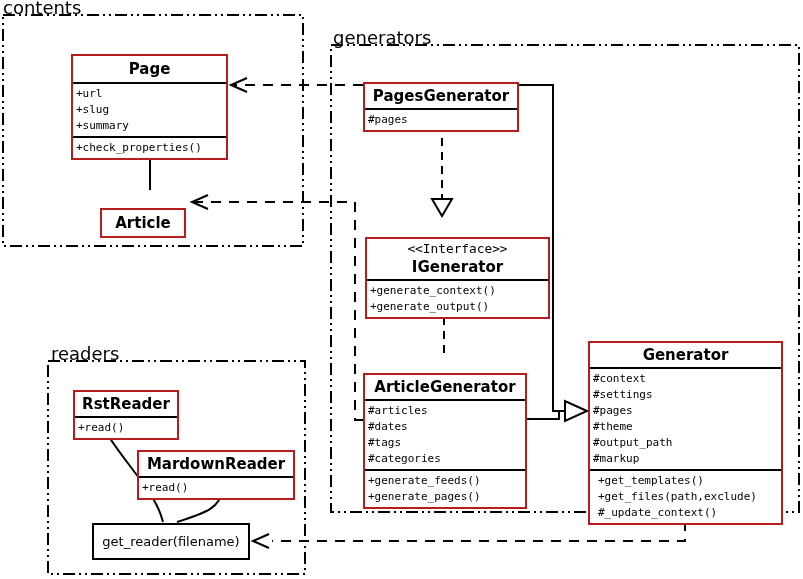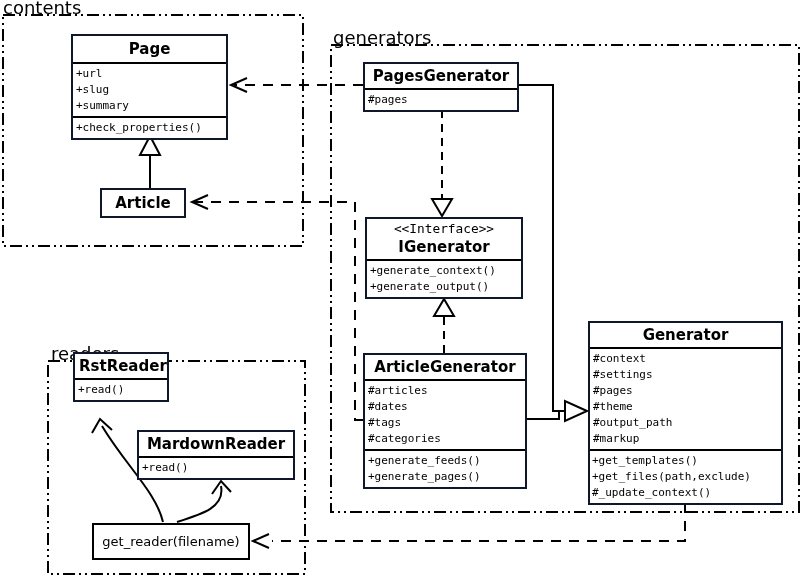--- a/index.html
+++ b/index.html
@@ -6,21 +6,21 @@
   #canvas{
     position:relative;width:803px;height:579px;background:#ffffff;
     font-family:"DejaVu Sans", sans-serif;color:#000;overflow:hidden;
   }
   #wires{position:absolute;left:0;top:0;width:803px;height:579px;}
   .pkg-label{
     position:absolute;font-size:18px;line-height:16px;color:#000;
     background:transparent;white-space:pre;
   }
   .uml{
-    position:absolute;background:#fff;border:2px solid #0f172a;box-sizing:border-box;
+    position:absolute;background:#fff;border:2px solid #b91c1c;box-sizing:border-box;margin-top:20px;
   }
   .uml .title{
     text-align:center;font-weight:bold;font-size:15px;line-height:20px;
     padding:3px 4px;white-space:nowrap;overflow:hidden;
   }
   .uml .stereotype{
     text-align:center;font-family:"DejaVu Sans Mono", monospace;font-weight:normal;
     font-size:12.8px;line-height:16px;white-space:pre;
   }
   .uml .sect{
@@ -127,21 +127,21 @@
     <div class="title">Article</div>
   </div>
 
   <div class="uml" style="left:363px;top:62px;width:156px">
     <div class="title" style="padding:2px 4px">PagesGenerator</div>
     <div class="sect">
       <div class="row">#pages</div>
     </div>
   </div>
 
-  <div class="uml" style="left:365px;top:217px;width:158px">
+  <div class="uml" style="left:365px;top:217px;width:185px">
     <div class="title" style="padding:2px 4px">
       <div class="stereotype">&lt;&lt;Interface&gt;&gt;</div>
       <div>IGenerator</div>
     </div>
     <div class="sect">
       <div class="row">+generate_context()</div>
       <div class="row">+generate_output()</div>
     </div>
   </div>
 
@@ -162,28 +162,28 @@
   <div class="uml" style="left:588px;top:321px;width:195px">
     <div class="title" style="padding:2px 4px">Generator</div>
     <div class="sect">
       <div class="row">#context</div>
       <div class="row">#settings</div>
       <div class="row">#pages</div>
       <div class="row">#theme</div>
       <div class="row">#output_path</div>
       <div class="row">#markup</div>
     </div>
-    <div class="sect" style="padding:2px 2px">
+    <div class="sect" style="padding:2px 8px">
       <div class="row">+get_templates()</div>
       <div class="row">+get_files(path,exclude)</div>
       <div class="row">#_update_context()</div>
     </div>
   </div>
 
-  <div class="uml" style="left:73px;top:352px;width:96px">
+  <div class="uml" style="left:73px;top:370px;width:106px">
     <div class="title" style="padding:2px 4px">RstReader</div>
     <div class="sect">
       <div class="row">+read()</div>
     </div>
   </div>
 
   <div class="uml" style="left:137px;top:430px;width:158px">
     <div class="title" style="padding:2px 4px">MardownReader</div>
     <div class="sect">
       <div class="row">+read()</div>

